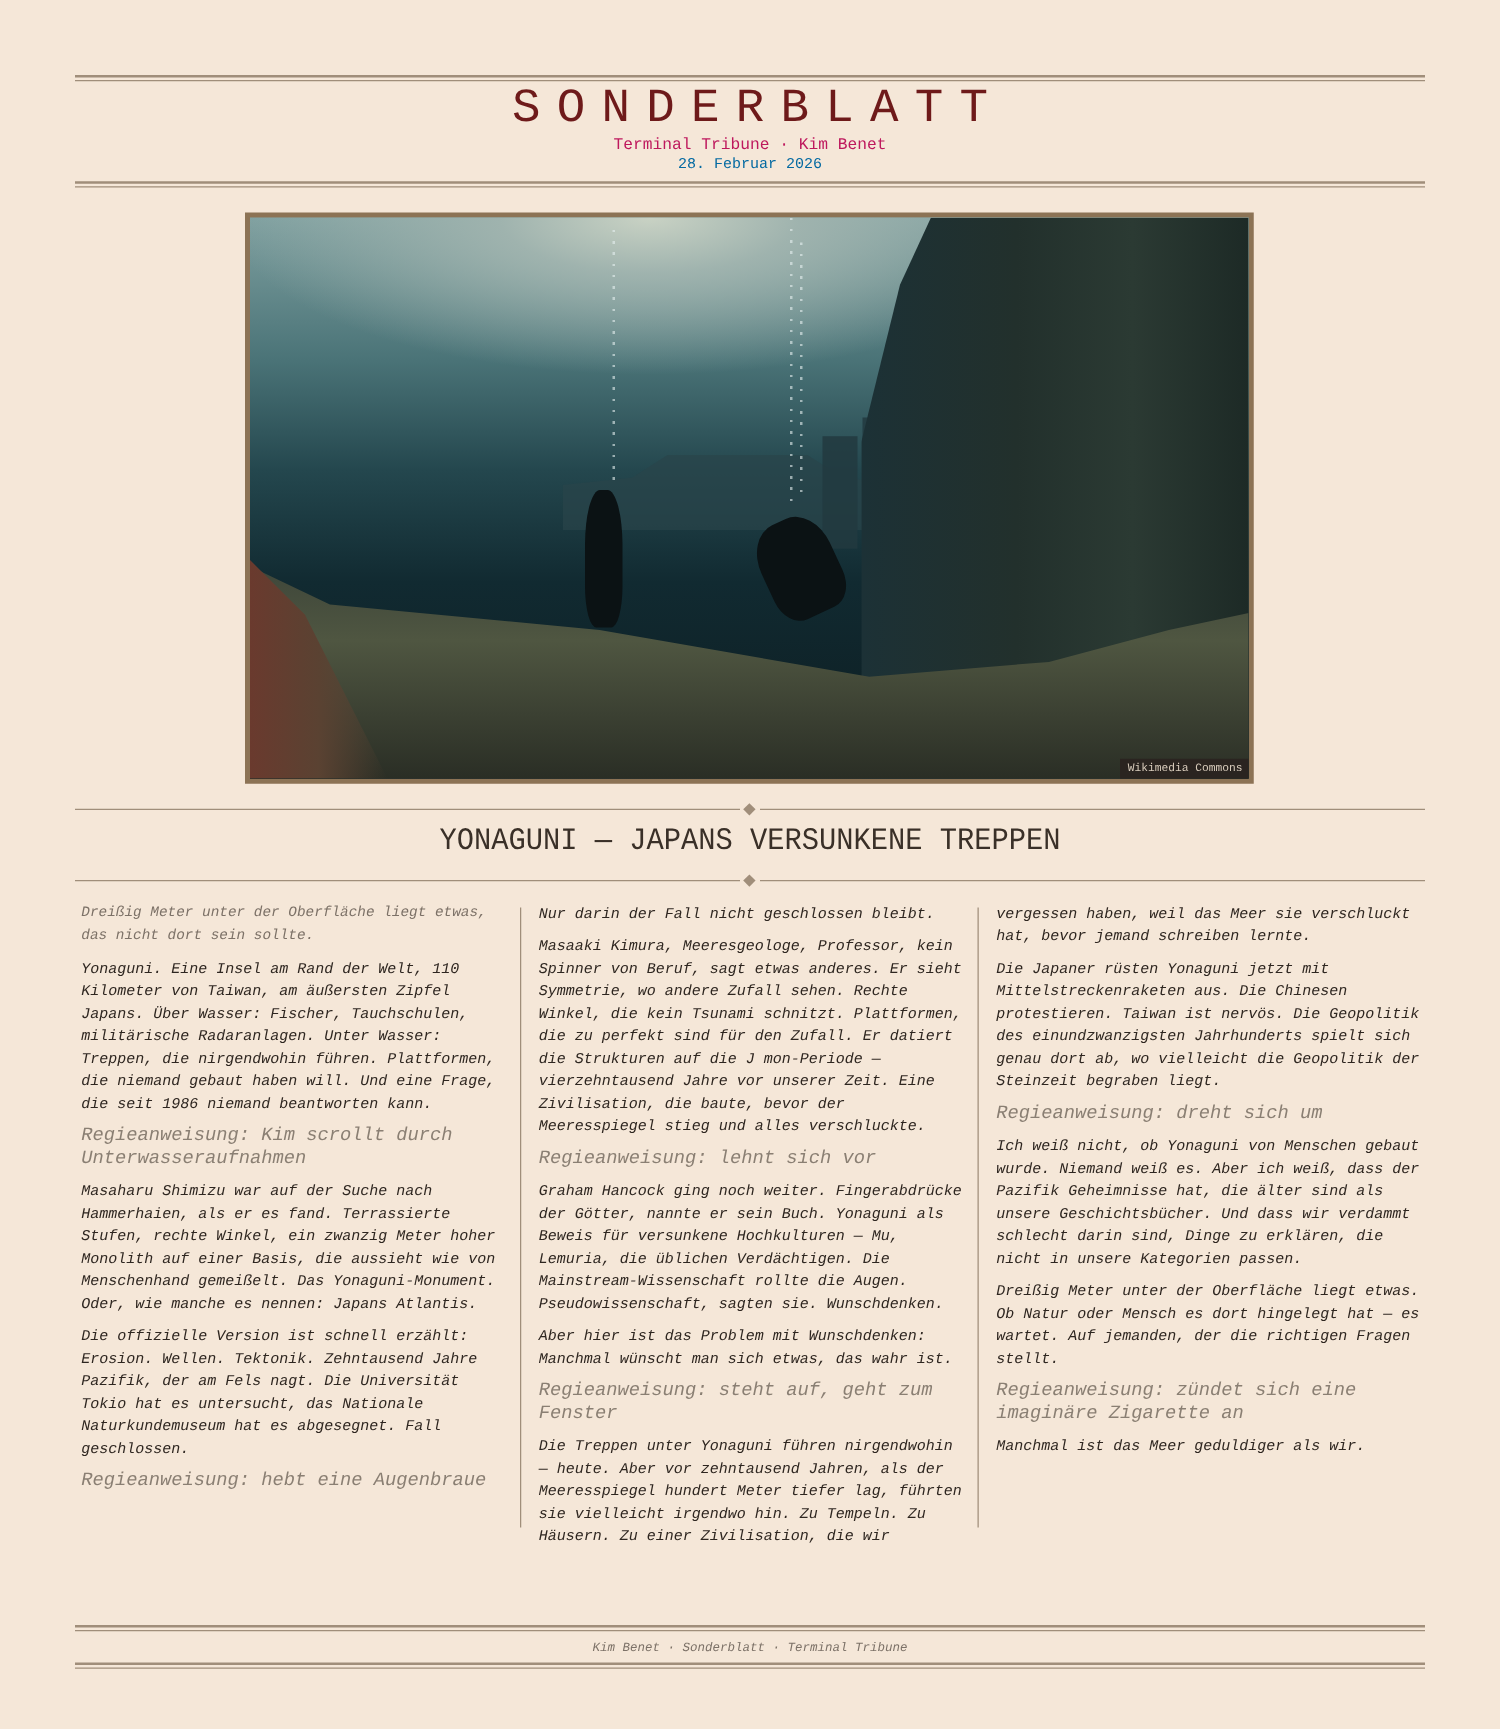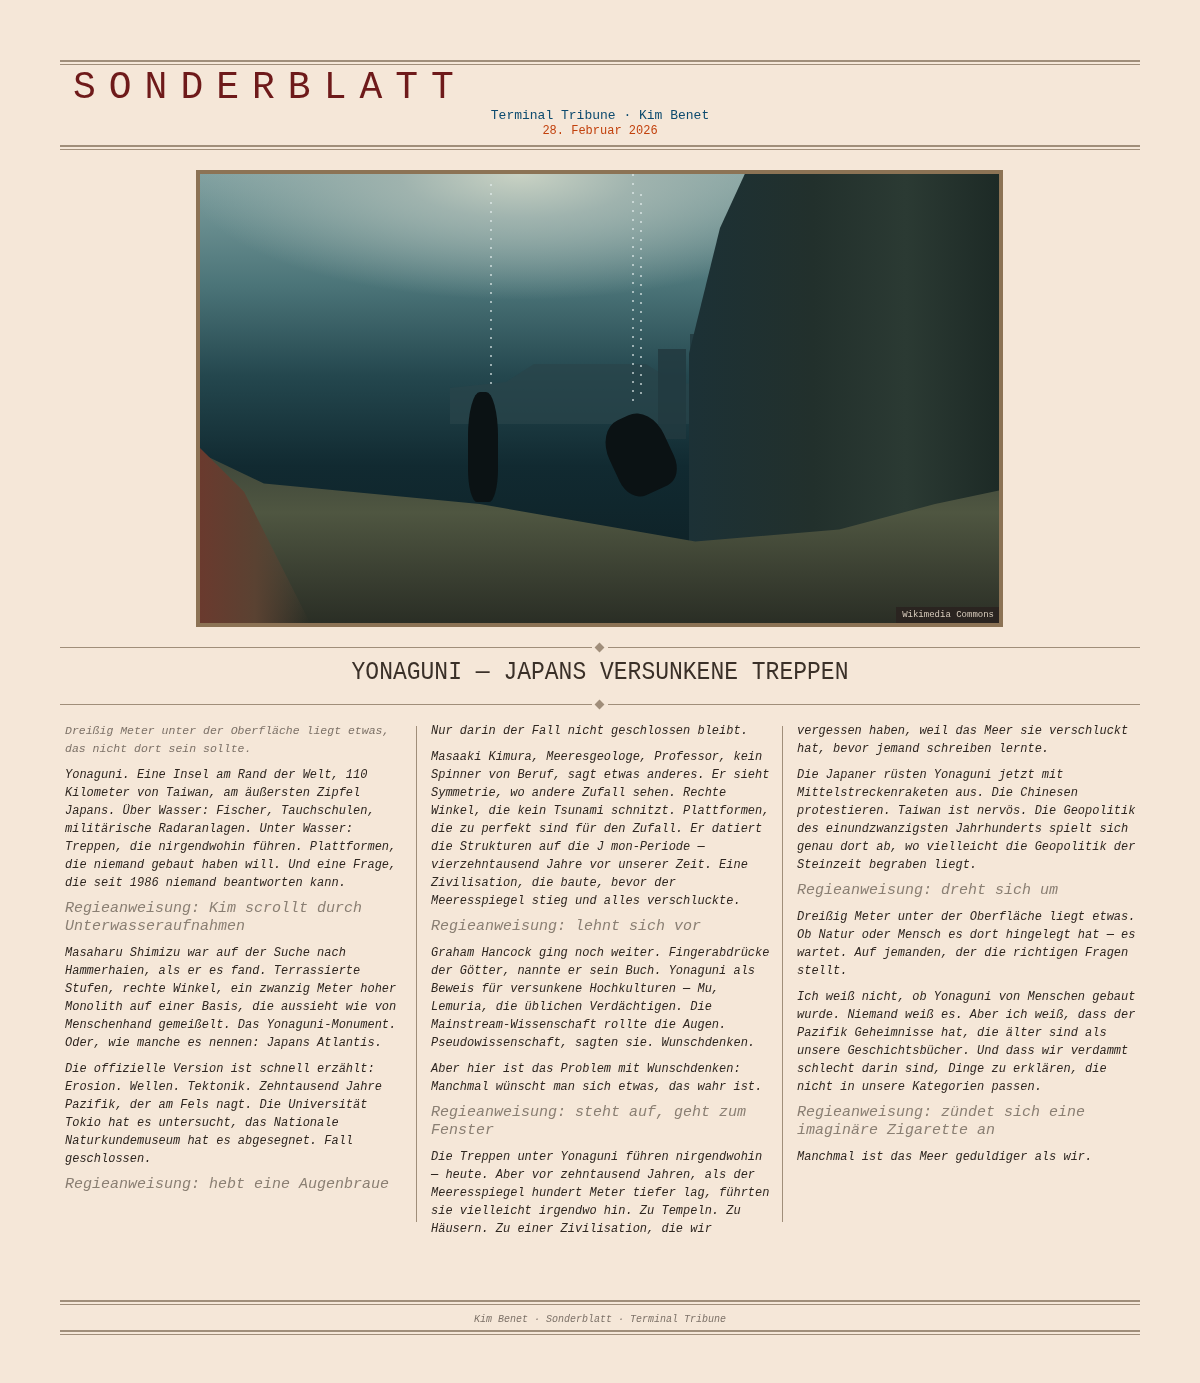--- a/index.html
+++ b/index.html
@@ -17,32 +17,32 @@
   .rule-double { height: 7px; position: relative; }
   .rule-double::before, .rule-double::after {
     content: ""; position: absolute; left: 0; right: 0; background: #a08e7a;
   }
   .rule-double::before { top: 0; height: 2px; }
   .rule-double::after { top: 4px; height: 1px; }
 
   .masthead { position: absolute; top: 60px; left: 0; width: 1080px; }
   .masthead .bottom-rule { position: absolute; top: 85px; left: 0; width: 1080px; }
   .mast-title {
-    position: absolute; top: 8px; left: 0; width: 1080px; text-align: left;
+    position: absolute; top: 8px; left: 0; width: 1080px; text-align: center;
     font-family: "Liberation Mono", monospace; font-size: 38px; letter-spacing: 13px;
     color: #6e1a1a; font-weight: normal; line-height: 40px;
     text-indent: 13px;
   }
   .mast-sub {
     position: absolute; top: 49px; left: 0; width: 1080px; text-align: center;
-    font-size: 13px; color: #0c4a6e; line-height: 14px;
+    font-size: 13px; color: #be185d; line-height: 14px;
   }
   .mast-date {
     position: absolute; top: 65px; left: 0; width: 1080px; text-align: center;
-    font-size: 12px; color: #c2410c; line-height: 13px;
+    font-size: 12px; color: #0369a1; line-height: 13px;
   }
 
   .photo-frame {
     position: absolute; top: 170px; left: 136px; width: 807px; height: 457px;
     background: #8c7355; box-sizing: border-box; padding: 4px;
   }
   .photo {
     position: relative; width: 799px; height: 449px; overflow: hidden;
     background:
       radial-gradient(ellipse 60% 40% at 40% 0%, #c9d2c4 0%, #9fb3ae 25%, rgba(80,120,125,0) 70%),
@@ -176,22 +176,22 @@
       <p>Graham Hancock ging noch weiter. Fingerabdrücke der Götter, nannte er sein Buch. Yonaguni als Beweis für versunkene Hochkulturen — Mu, Lemuria, die üblichen Verdächtigen. Die Mainstream-Wissenschaft rollte die Augen. Pseudowissenschaft, sagten sie. Wunschdenken.</p>
       <p>Aber hier ist das Problem mit Wunschdenken: Manchmal wünscht man sich etwas, das wahr ist.</p>
       <p class="dir">Regieanweisung: steht auf, geht zum Fenster</p>
       <p>Die Treppen unter Yonaguni führen nirgendwohin — heute. Aber vor zehntausend Jahren, als der Meeresspiegel hundert Meter tiefer lag, führten sie vielleicht irgendwo hin. Zu Tempeln. Zu Häusern. Zu einer Zivilisation, die wir</p>
     </div>
     <div class="divider d2"></div>
     <div class="col col3">
       <p>vergessen haben, weil das Meer sie verschluckt hat, bevor jemand schreiben lernte.</p>
       <p>Die Japaner rüsten Yonaguni jetzt mit Mittelstreckenraketen aus. Die Chinesen protestieren. Taiwan ist nervös. Die Geopolitik des einundzwanzigsten Jahrhunderts spielt sich genau dort ab, wo vielleicht die Geopolitik der Steinzeit begraben liegt.</p>
       <p class="dir">Regieanweisung: dreht sich um</p>
+      <p>Ich weiß nicht, ob Yonaguni von Menschen gebaut wurde. Niemand weiß es. Aber ich weiß, dass der Pazifik Geheimnisse hat, die älter sind als unsere Geschichtsbücher. Und dass wir verdammt schlecht darin sind, Dinge zu erklären, die nicht in unsere Kategorien passen.</p>
       <p>Dreißig Meter unter der Oberfläche liegt etwas. Ob Natur oder Mensch es dort hingelegt hat — es wartet. Auf jemanden, der die richtigen Fragen stellt.</p>
-      <p>Ich weiß nicht, ob Yonaguni von Menschen gebaut wurde. Niemand weiß es. Aber ich weiß, dass der Pazifik Geheimnisse hat, die älter sind als unsere Geschichtsbücher. Und dass wir verdammt schlecht darin sind, Dinge zu erklären, die nicht in unsere Kategorien passen.</p>
       <p class="dir">Regieanweisung: zündet sich eine imaginäre Zigarette an</p>
       <p>Manchmal ist das Meer geduldiger als wir.</p>
     </div>
   </section>
 
   <footer class="footer">
     <div class="rule-double top"></div>
     <div class="footer-text">Kim Benet · Sonderblatt · Terminal Tribune</div>
     <div class="rule-double bot"></div>
   </footer>

